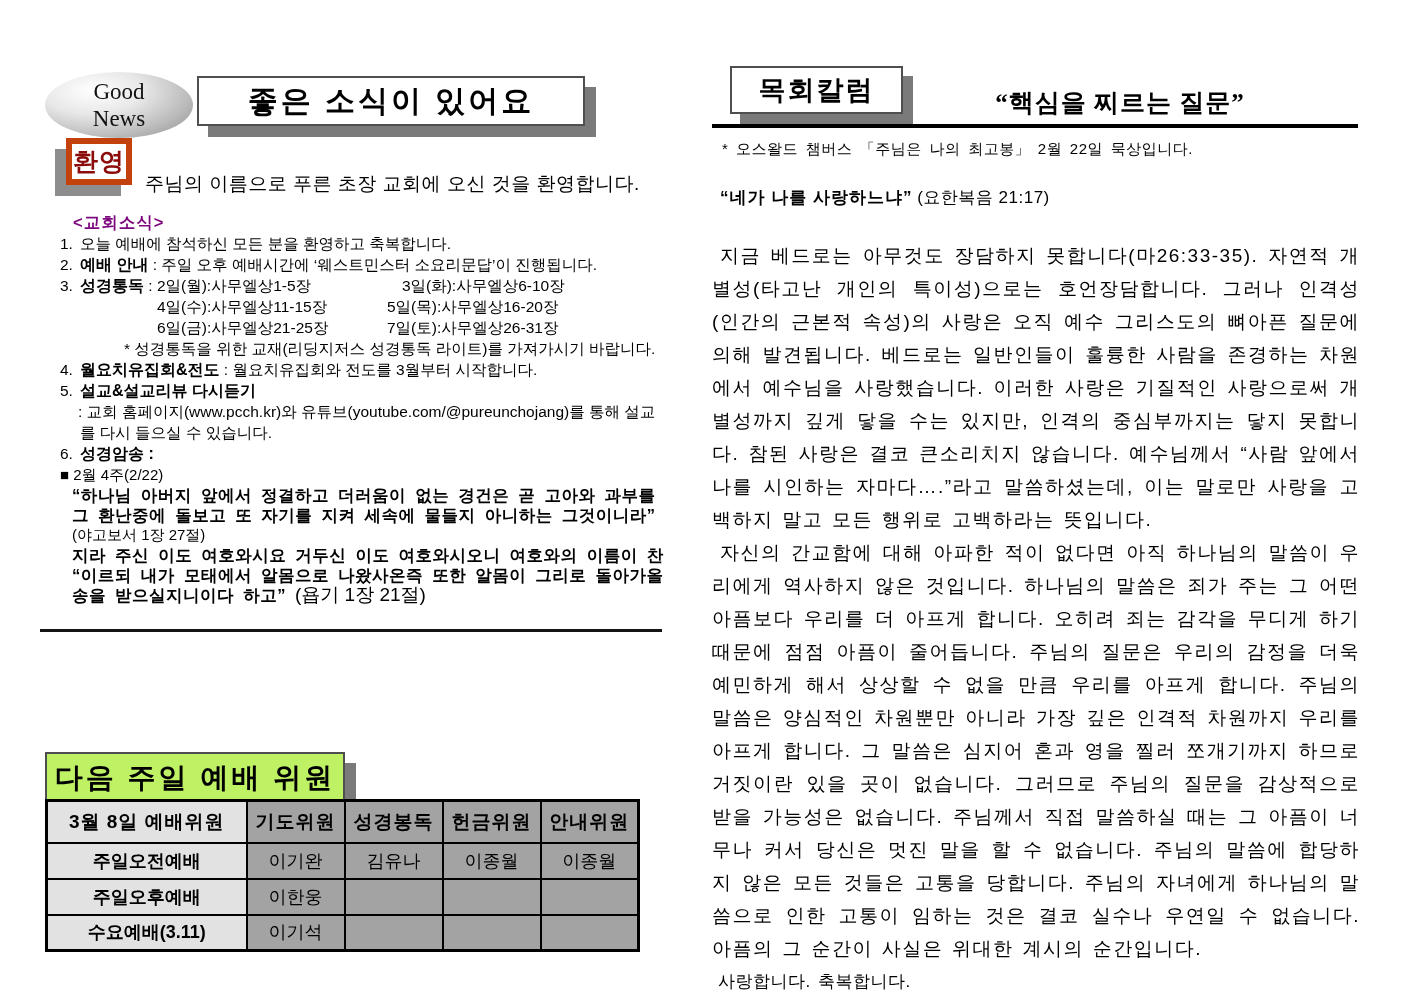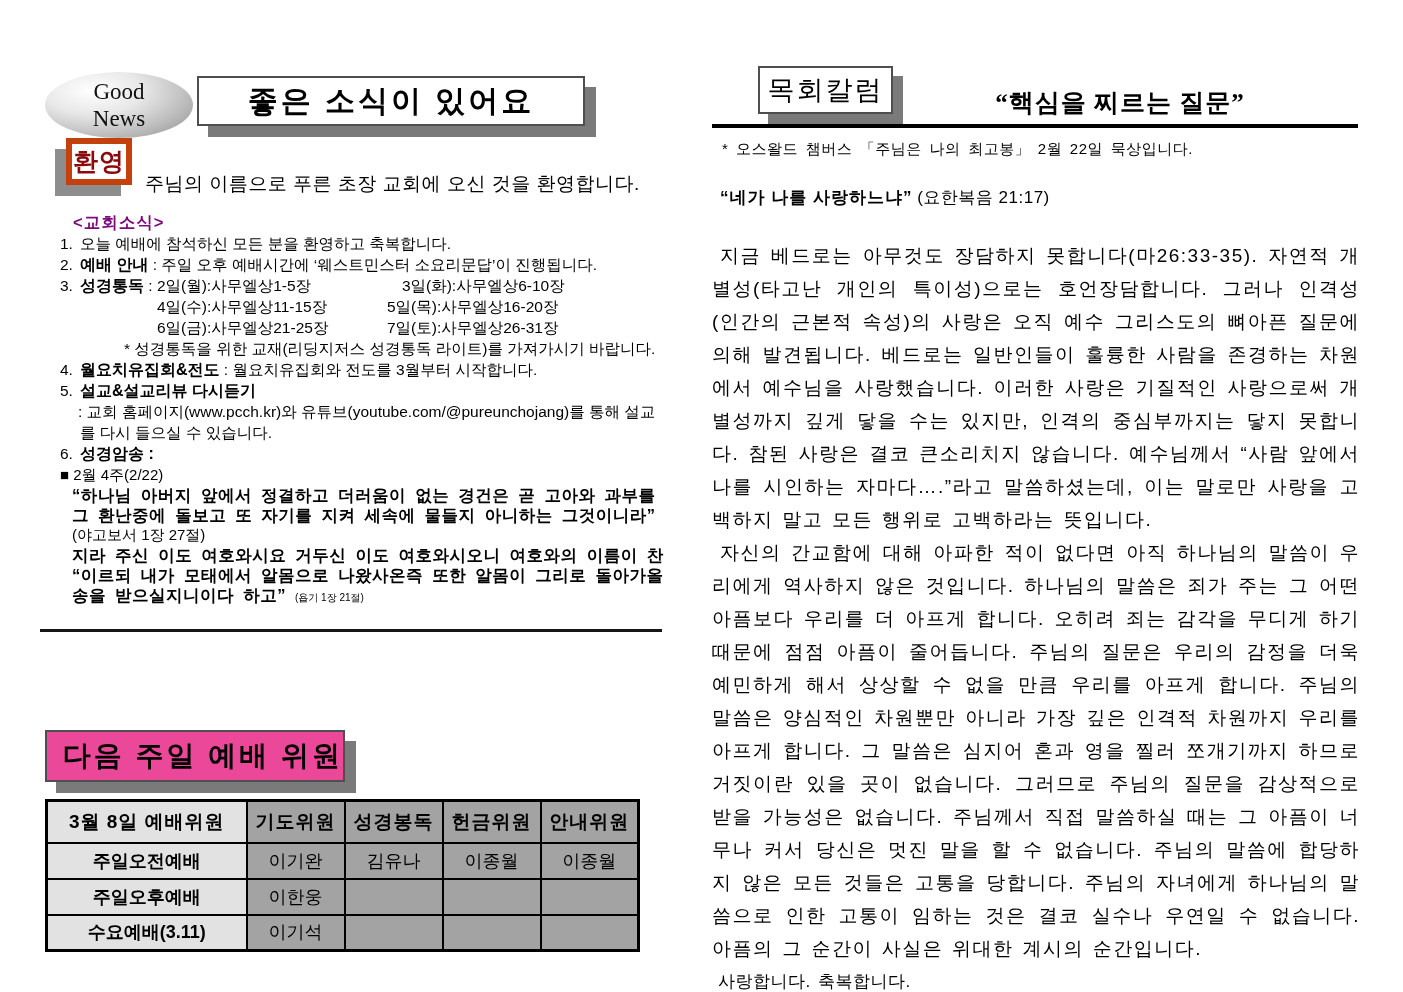--- a/index.html
+++ b/index.html
@@ -34,43 +34,43 @@
   .nitem b { font-size:16px; }
   .sch-c1 { display:inline-block; width:245px; }
   .sched-cont { margin-left:97px; }
   .sched-cont .sch-c1 { width:230px; }
   .sched-note { margin-left:64px; }
   .i5-line1 { margin-left:18px; }
   .i5-line2 { margin-left:20px; }
   .mem-week { font-size:15px; }
   .mem-verse { margin-left:12px; font-weight:bold; font-size:16.5px; line-height:20px; word-spacing:4px; letter-spacing:0.5px; }
   .mem-ref { margin-left:12px; font-size:15px; line-height:20px; font-weight:normal; }
-  .mem-ref-inline { font-weight:normal; font-size:10px; word-spacing:normal; letter-spacing:0; }
+  .mem-ref-inline { font-weight:normal; font-size:19px; word-spacing:normal; letter-spacing:0; }
 
   .divider { position:absolute; left:40px; top:629px; width:622px; height:3px; background:#151515; }
 
   .next-box {
-    position:absolute; left:45px; top:730px; width:300px; height:52px;
-    background:#ec4899; border:2px solid #4f4f4f; box-shadow:11px 11px 0 #7a7a7a;
-    display:flex; align-items:center; justify-content:flex-end;
+    position:absolute; left:45px; top:752px; width:300px; height:52px;
+    background:#bef264; border:2px solid #4f4f4f; box-shadow:11px 11px 0 #7a7a7a;
+    display:flex; align-items:center; justify-content:center;
     font-size:28px; font-weight:bold; letter-spacing:3px;
   }
   table.committee { position:absolute; left:45px; top:799px; border-collapse:collapse; border:3px solid #000; table-layout:fixed; }
   table.committee th, table.committee td { border:2px solid #000; text-align:center; vertical-align:middle; }
   table.committee th { height:42px; font-size:19px; letter-spacing:1px; }
   table.committee td { height:36px; font-size:18px; }
   .col-label { width:200px; background:#e2e2e2; font-weight:bold; }
   .col-name  { width:98px; background:#a3a3a3; }
 
   
   .rc-title-box {
-    position:absolute; left:758px; top:66px; width:135px; height:48px;
+    position:absolute; left:730px; top:66px; width:173px; height:48px;
     background:#fff; border:2px solid #4f4f4f; box-shadow:10px 10px 0 #7a7a7a;
     display:flex; align-items:center; justify-content:center;
-    font-size:27px; font-weight:normal; letter-spacing:2px;
+    font-size:27px; font-weight:bold; letter-spacing:2px;
   }
   .rc-heading {
     position:absolute; left:900px; top:86px; width:440px; text-align:center;
     font-family:"Liberation Serif",serif; font-size:25px; font-weight:bold; letter-spacing:1px;
   }
   .rc-rule { position:absolute; left:712px; top:124px; width:646px; height:4px; background:#000; }
   .rc-note { position:absolute; left:722px; top:140px; font-size:15px; word-spacing:3px; letter-spacing:0.5px; }
   .rc-quote { position:absolute; left:720px; top:186px; font-size:17px; }
   .rc-quote .q { font-weight:bold; letter-spacing:1px; }
   .rc-quote .qr { font-weight:normal; letter-spacing:0.5px; }

